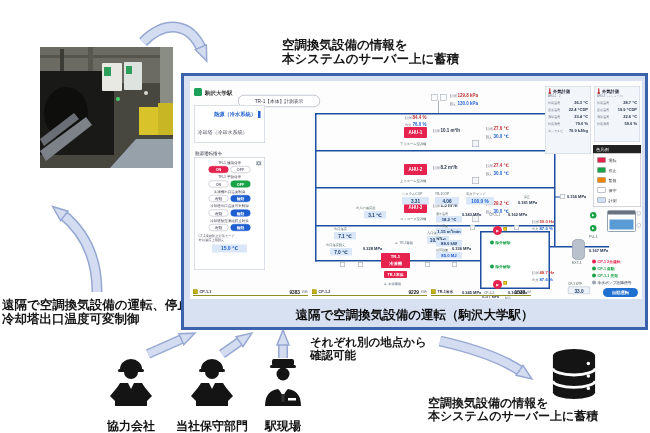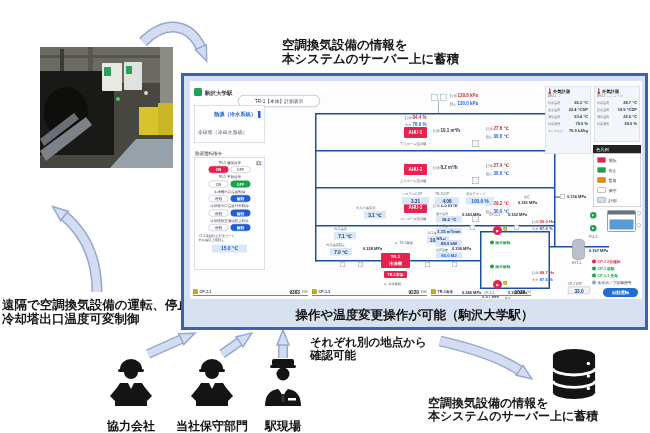--- a/index.html
+++ b/index.html
@@ -526,16 +526,16 @@
         </div>
         <div class="meter" style="left:482px;top:414px;width:200px;">
           <span class="badge"></span>
           <span class="mlabel">TR-1冷水</span>
           <span class="mval">1533</span>
           <span class="munit">GJ</span>
         </div>
 
       </div>
     </div>
-    <div class="caption">操作や温度変更操作が可能（駒沢大学駅）</div>
+    <div class="caption">遠隔で空調換気設備の運転（駒沢大学駅）</div>
   </div>
 
 </div>
 
 </body></html>

